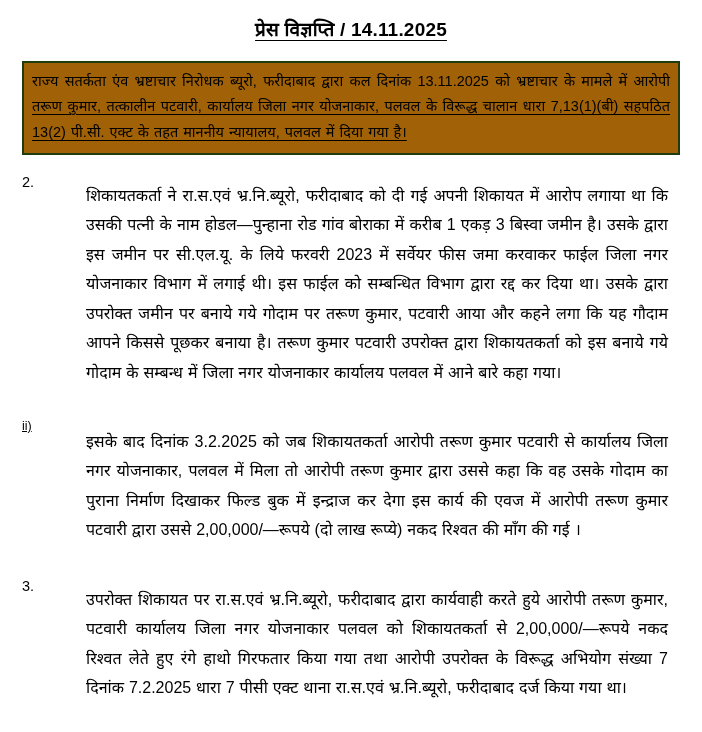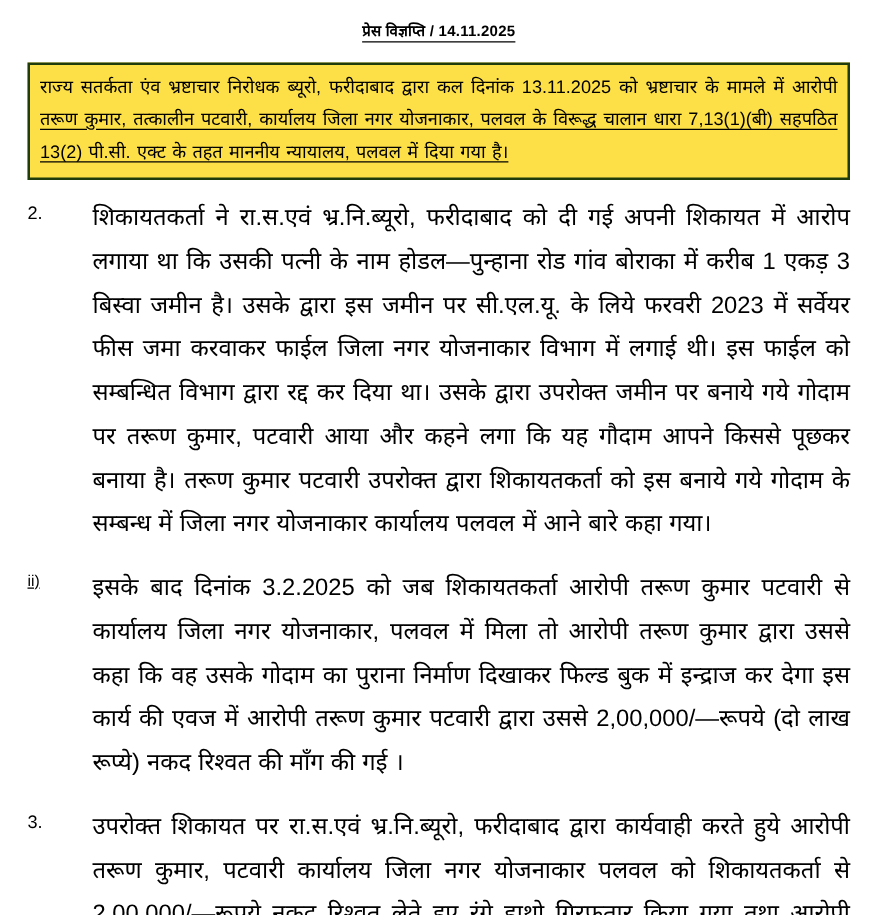--- a/index.html
+++ b/index.html
@@ -20,36 +20,36 @@
     width: 702px;
     height: 732px;
     box-sizing: border-box;
     padding: 12px 20px 0 20px;
     background: #ffffff;
   }
 
   
   .doc-title {
     text-align: center;
-    font-size: 12px;
+    font-size: 19px;
     font-weight: bold;
     letter-spacing: 0.2px;
     margin: 4px 0 14px 0;
     line-height: 1.5;
   }
   .doc-title .title-underline {
     text-decoration: underline;
     text-underline-offset: 4px;
     padding-bottom: 1px;
   }
 
   
   .highlight-box {
     border: 2px solid #1f3d0c;
-    background: #fde047;
+    background: #a16207;
     padding: 6px 8px 7px 8px;
     margin: 16px 2px 14px 2px;
     box-sizing: border-box;
   }
   .highlight-box p {
     margin: 0;
     font-size: 14.5px;
     line-height: 1.78;
     text-align: justify;
     text-align-last: left;
@@ -72,26 +72,26 @@
     width: 52px;
     font-size: 14.5px;
     line-height: 1.84;
   }
   .para .marker.small {
     font-size: 12.5px;
     text-decoration: underline;
   }
   .para .body {
     flex: 1 1 auto;
-    font-size: 19px;
+    font-size: 16px;
     line-height: 1.84;
     text-align: justify;
     text-align-last: left;
     word-spacing: 0.5px;
-    margin: 0;
+    margin: 12px;
   }
   .para.p3 { margin-bottom: 10px; }
 
   
   .footer-stars {
     text-align: center;
     font-size: 14px;
     letter-spacing: 1px;
     margin-top: 22px;
     font-family: "Liberation Serif", "DejaVu Serif", serif;

